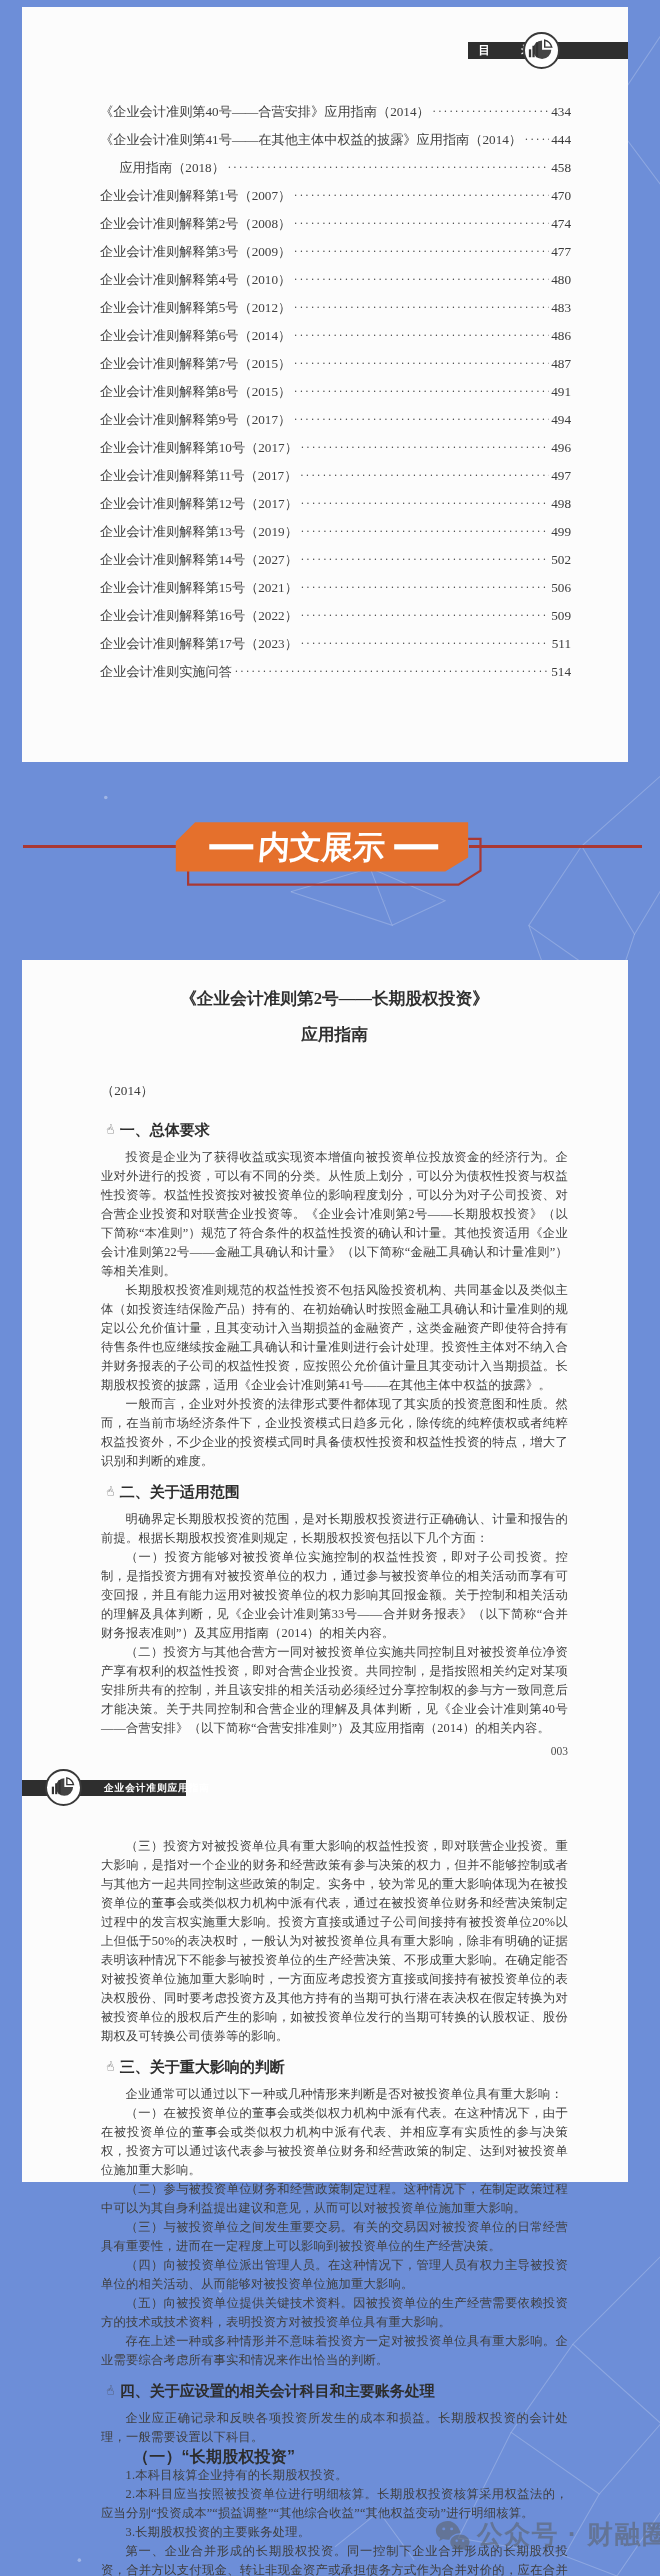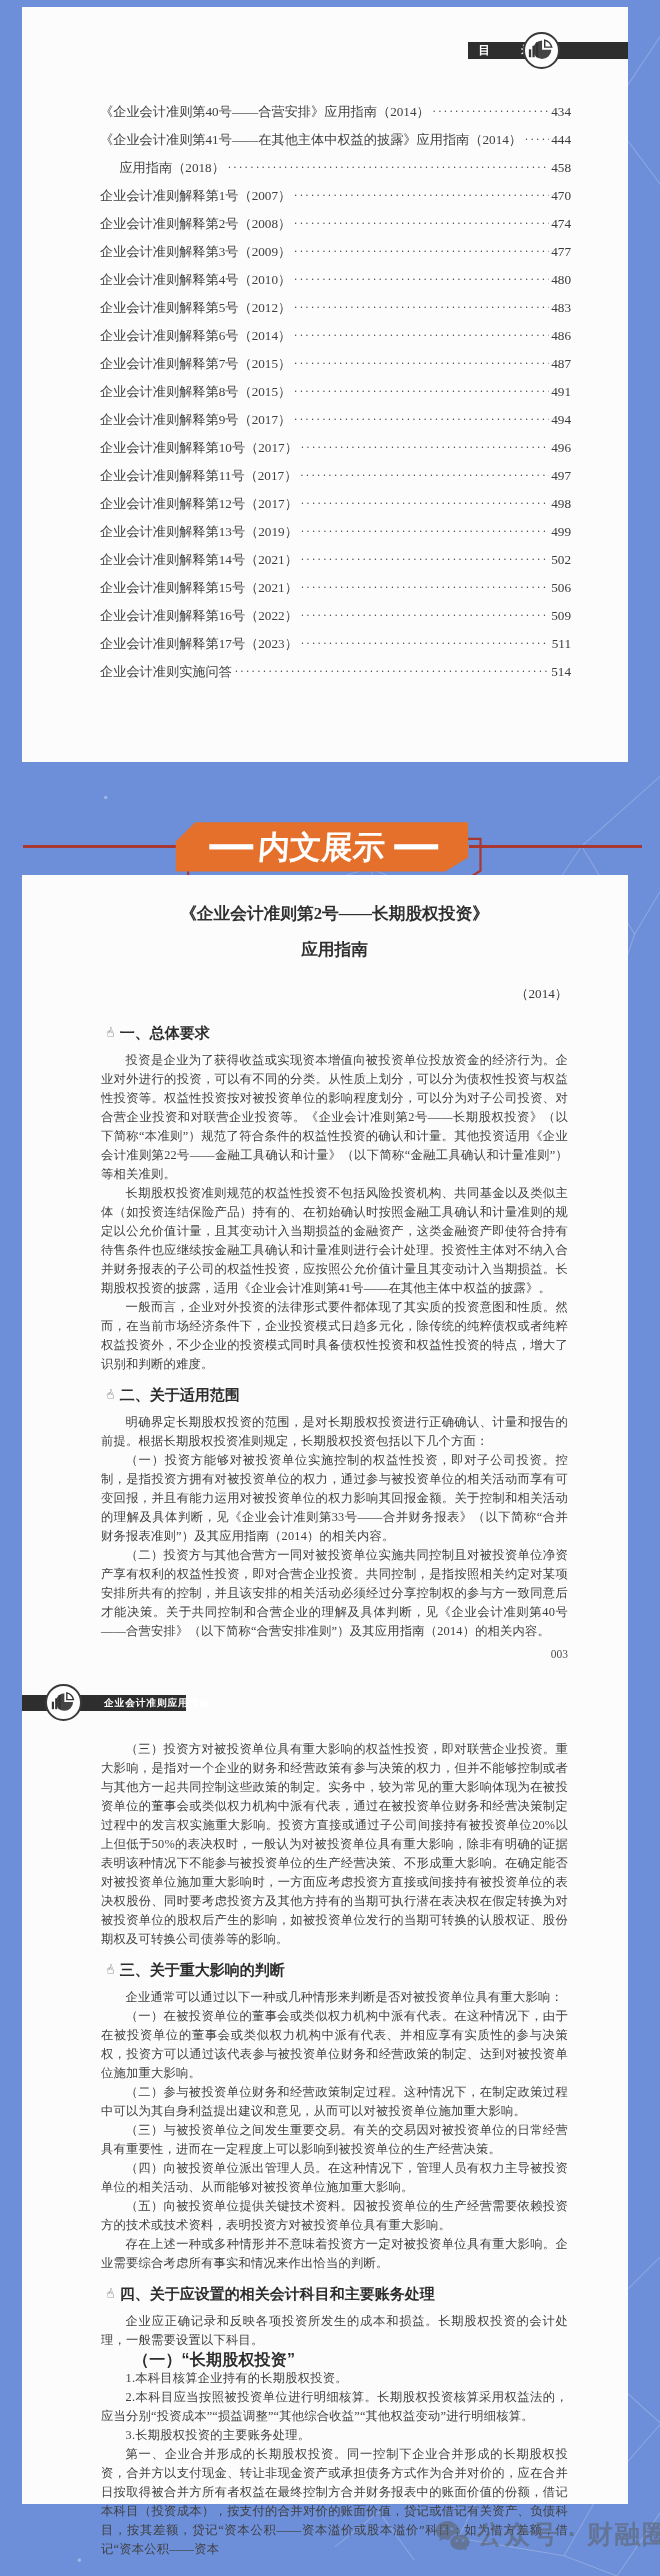--- a/index.html
+++ b/index.html
@@ -46,26 +46,26 @@
   }
   .toc-row .pg{flex:0 0 auto;font-size:13.2px;color:#3a3a3a;}
 
   
   .red-line{position:absolute;height:2.6px;background:var(--red);}
   #red-line-left{left:23px;top:845px;width:155px;}
   #red-line-right{left:469px;top:845px;width:173px;}
   #banner{position:absolute;left:167px;top:816px;width:317px;height:74px;}
 
   
-  #content-page{left:22px;top:875px;width:606px;height:1629px;padding:26.4px 60px 0 79px;}
+  #content-page{left:22px;top:960px;width:606px;height:1222px;padding:26.4px 60px 0 79px;}
   .book-title{
     text-align:center;font-weight:bold;font-size:16.7px;line-height:26.4px;color:#2f2f2f;
   }
   .book-title.second{margin-top:8.8px;}
-  .book-year{text-align:right;font-size:13.2px;margin-top:21px;line-height:19.4px;color:#3a3a3a;}
+  .book-year{text-align:left;font-size:13.2px;margin-top:33px;line-height:19.4px;color:#3a3a3a;}
   .heading{
     margin:8.8px 0 7px 5.3px;font-family:"Liberation Sans","DejaVu Sans",sans-serif;
     font-weight:bold;font-size:15px;line-height:23px;color:#2d2d2d;
     display:flex;align-items:center;gap:5.3px;
   }
   .heading.first{margin-top:17.6px;}
   .h-icon{font-size:13.2px;font-weight:normal;color:#444;transform:rotate(-14deg);line-height:1;}
   .para{
     font-size:12.3px;line-height:19px;text-align:justify;text-indent:2em;
     color:var(--ink);letter-spacing:0.2px;
@@ -215,21 +215,21 @@
         <span class="lbl">企业会计准则解释第12号（2017）</span>
         <span class="dots">························································································································</span>
         <span class="pg">498</span>
       </div>
       <div class="toc-row">
         <span class="lbl">企业会计准则解释第13号（2019）</span>
         <span class="dots">························································································································</span>
         <span class="pg">499</span>
       </div>
       <div class="toc-row">
-        <span class="lbl">企业会计准则解释第14号（2021）</span>
+        <span class="lbl">企业会计准则解释第14号（2027）</span>
         <span class="dots">························································································································</span>
         <span class="pg">502</span>
       </div>
       <div class="toc-row">
         <span class="lbl">企业会计准则解释第15号（2021）</span>
         <span class="dots">························································································································</span>
         <span class="pg">506</span>
       </div>
       <div class="toc-row">
         <span class="lbl">企业会计准则解释第16号（2022）</span>

